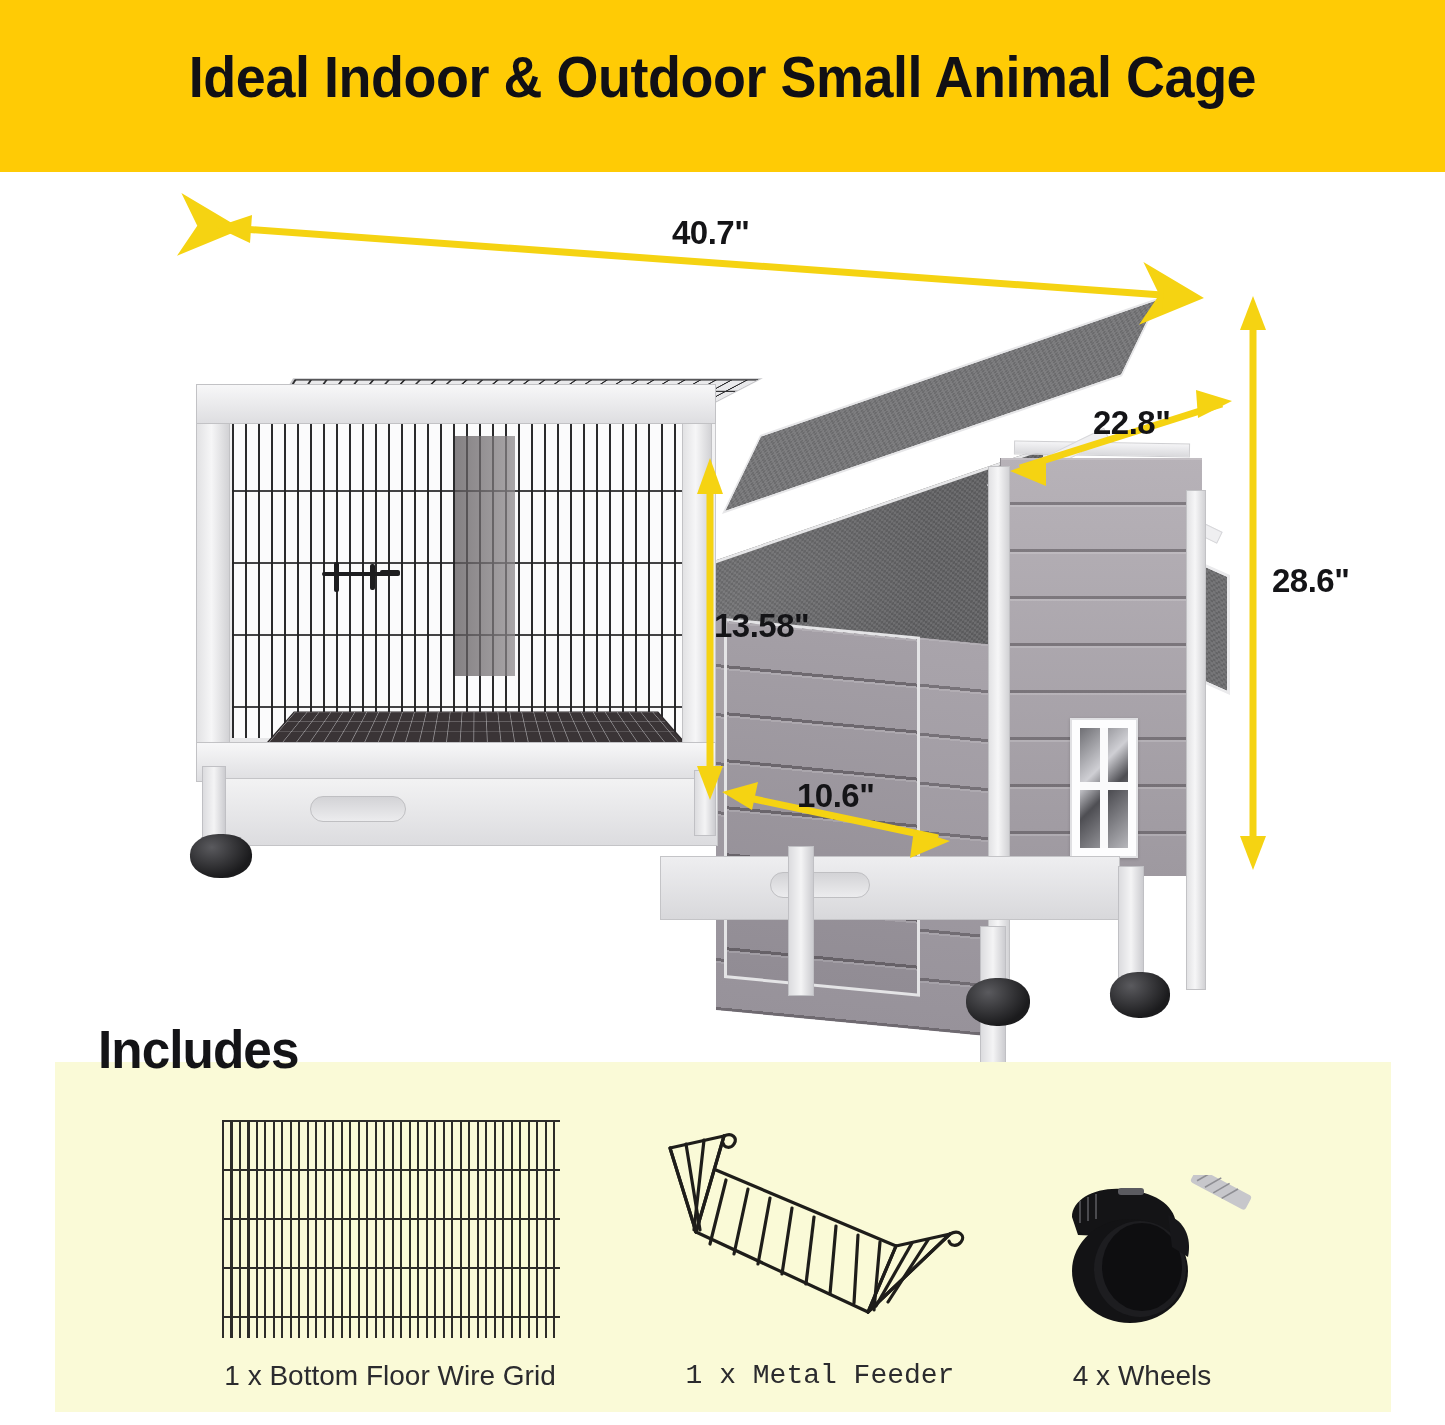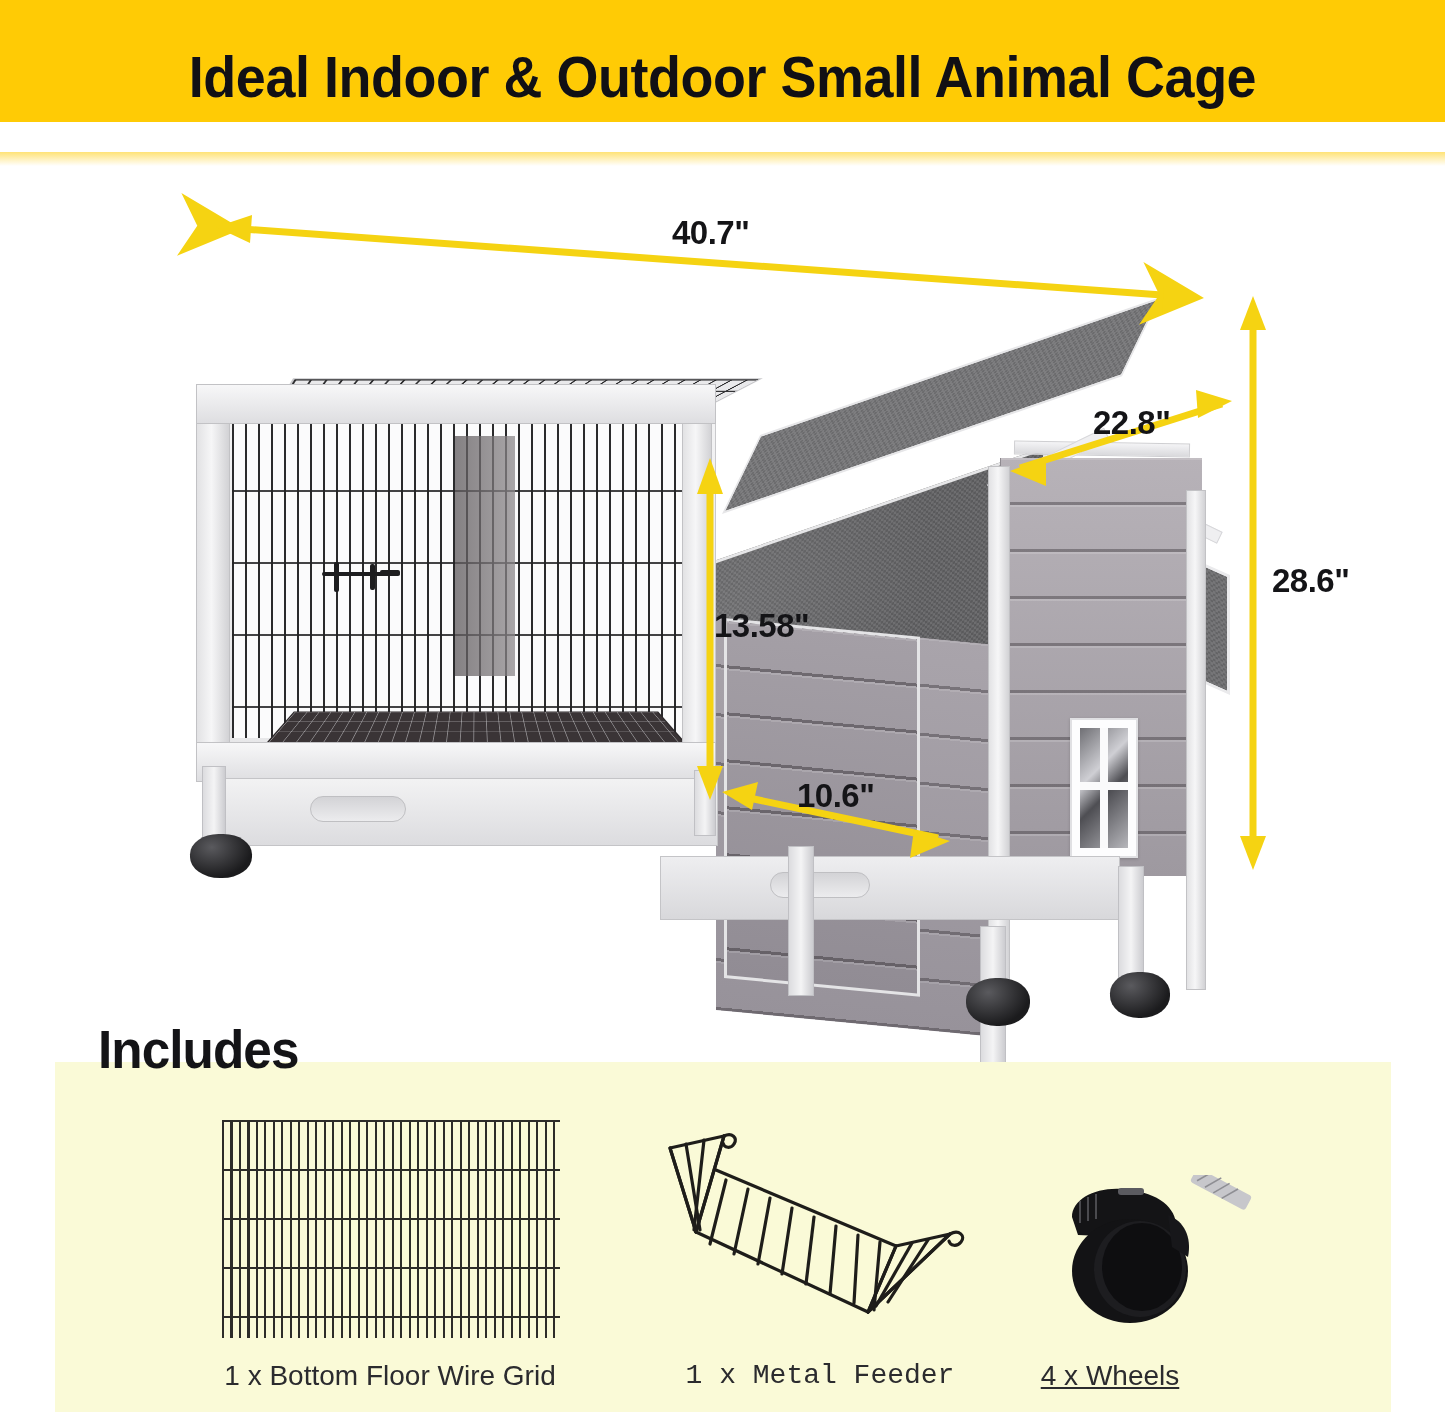--- a/index.html
+++ b/index.html
@@ -6,21 +6,21 @@
   html,body { width:1445px; height:1425px; }
   body {
     background:#ffffff;
     font-family:"Liberation Sans", sans-serif;
     position:relative;
     overflow:hidden;
   }
 
   
   .banner {
-    position:absolute; left:0; top:0; width:1445px; height:122px;
+    position:absolute; left:0; top:0; width:1445px; height:172px;
     background:#FFCB05;
   }
   .banner-title {
     position:absolute; left:0; top:0; width:1445px; height:152px;
     display:flex; align-items:center; justify-content:center;
     font-size:58px; font-weight:bold; color:#111014;
     letter-spacing:-0.5px;
     font-family:"Liberation Sans", sans-serif;
     transform:scaleX(0.93);
     text-shadow:0 0 1px rgba(255,255,255,.25);
@@ -478,13 +478,13 @@
     <line x1="46" y1="19" x2="46" y2="44"></line>
   </g>
   <rect x="68" y="13" width="26" height="7" rx="3" fill="#5b5b60"></rect>
 
   <ellipse cx="80" cy="96" rx="58" ry="52" fill="#131315"></ellipse>
   <ellipse cx="90" cy="94" rx="46" ry="48" fill="#1d1d20"></ellipse>
   <ellipse cx="92" cy="92" rx="40" ry="44" fill="#0e0e10"></ellipse>
 
   <path d="M118,40 C134,46 142,62 138,82 L122,72 Z" fill="#17171a"></path>
 </svg>
-<div class="acc-caption" style="left:960px; top:1360px; width:300px;text-decoration:underline;">4 x Wheels</div>
+<div class="acc-caption" style="left:992px; top:1360px; width:300px;">4 x Wheels</div>
 
 </body></html>

